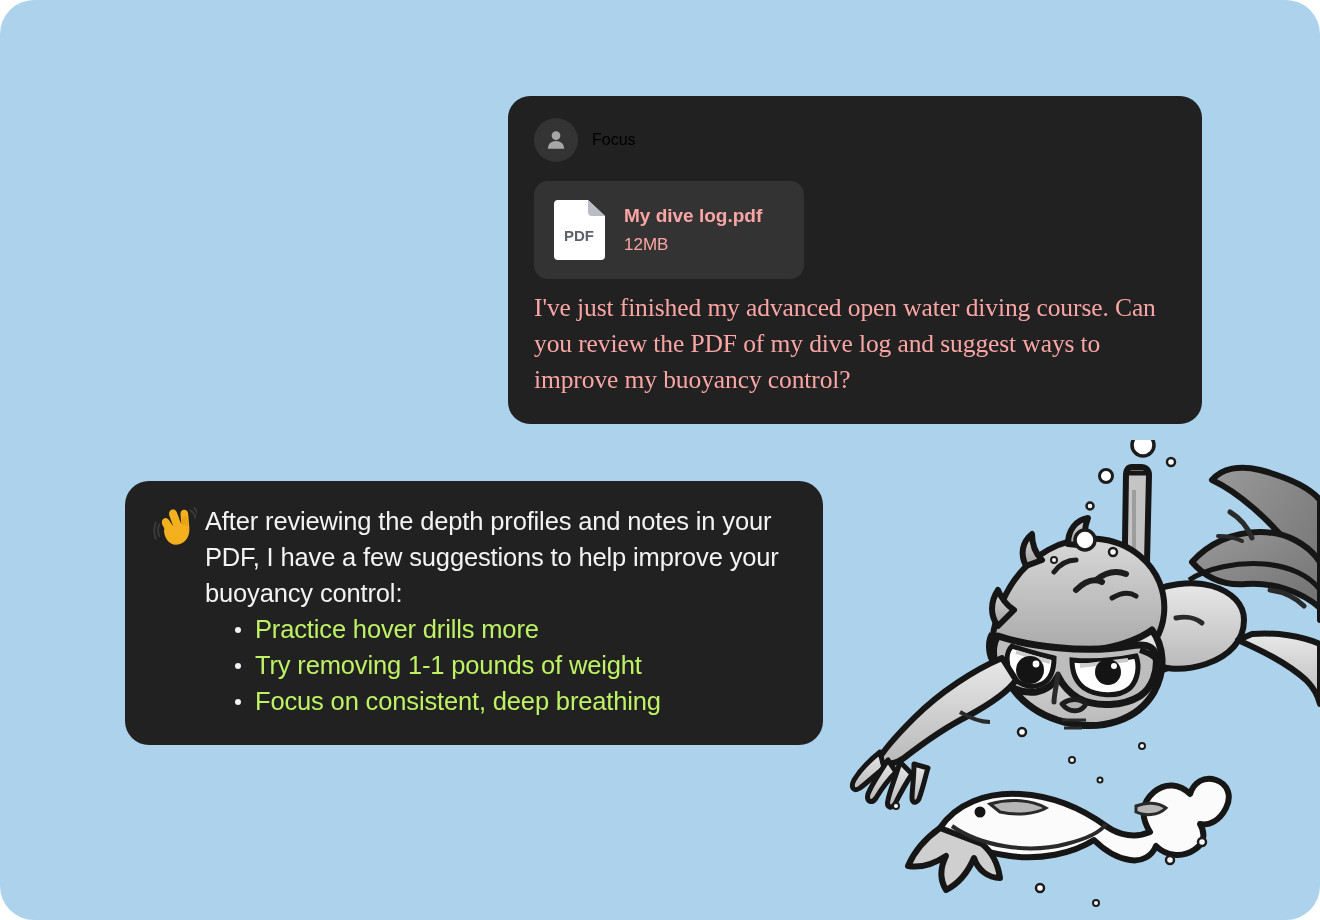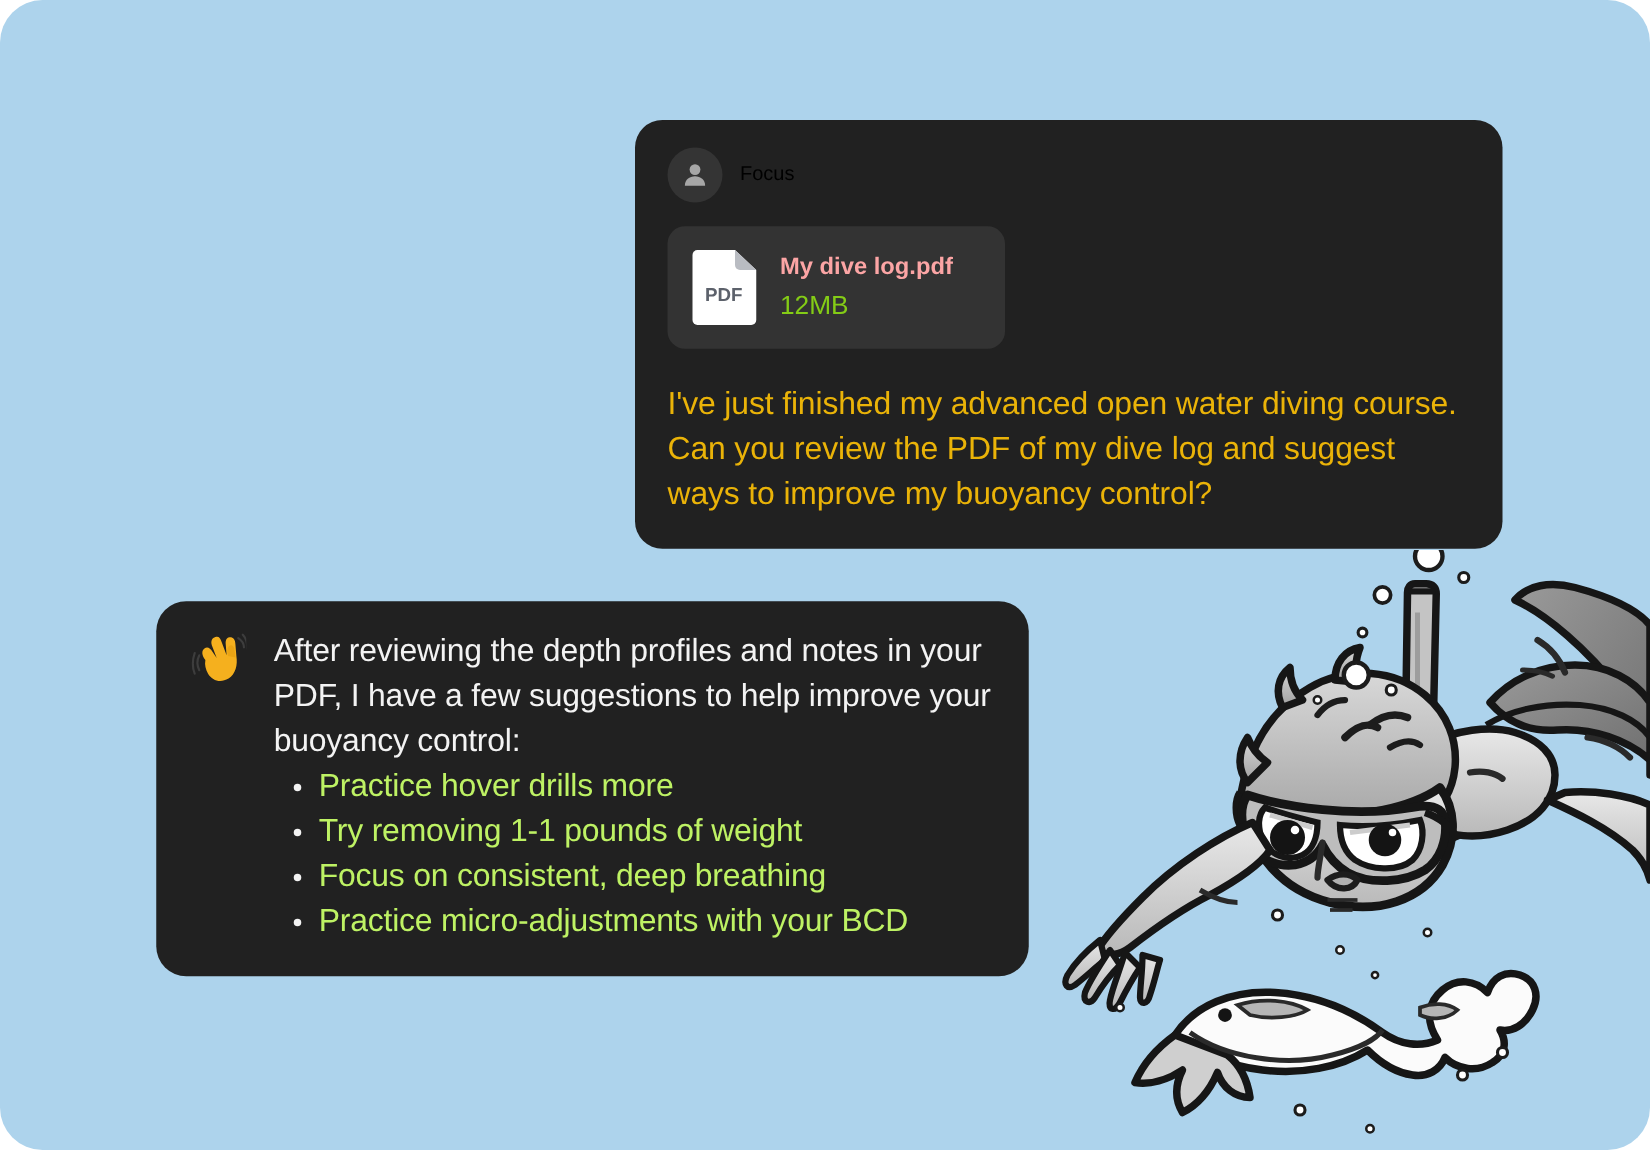--- a/index.html
+++ b/index.html
@@ -76,48 +76,49 @@
   #file-meta { min-width: 0; }
   #file-name {
     font-size: 19px;
     font-weight: bold;
     color: #fca5a5;
     white-space: nowrap;
     line-height: 1.2;
   }
   #file-size {
     margin-top: 7px;
-    font-size: 21px;
-    color: #84cc16;
+    font-size: 17px;
+    color: #fca5a5;
     line-height: 1.2;
   }
 
   #user-text {
-    margin-top: 26px;
+    margin-top: 11px;
     font-size: 25.5px;
     line-height: 36px;
-    color: #eab308;
+    color: #fca5a5;
     letter-spacing: -.1px;
+    font-family: Liberation Serif, serif;
   }
 
   
   #assistant-bubble {
     position: absolute;
     left: 125px;
     top: 481px;
     width: 698px;
     background: #212121;
     border-radius: 24px;
     box-sizing: border-box;
     padding: 22px 28px 26px 28px;
   }
   #assistant-intro-row {
     display: flex;
     align-items: flex-start;
-    gap: 22px;
+    gap: 8px;
     justify-content: center;
   }
   #wave-emoji {
     flex: 0 0 auto;
     width: 44px;
     height: 44px;
     margin-top: 2px;
   }
   #assistant-intro {
     font-size: 25.5px;
@@ -334,17 +335,16 @@
           <path d="M41 6 C44 8 46 11 46 14"></path>
           <path d="M45 3 C48 6 49 11 49 15"></path>
         </g>
       </svg>
       <div id="assistant-intro">After reviewing the depth profiles and notes in your PDF, I have a few suggestions to help improve your buoyancy control:</div>
     </div>
     <ul id="assistant-list">
       <li>Practice hover drills more</li>
       <li>Try removing 1-1 pounds of weight</li>
       <li>Focus on consistent, deep breathing</li>
-      <li>Practice micro-adjustments with your BCD</li>
     </ul>
   </div>
 
 </div>
 
 </body></html>

